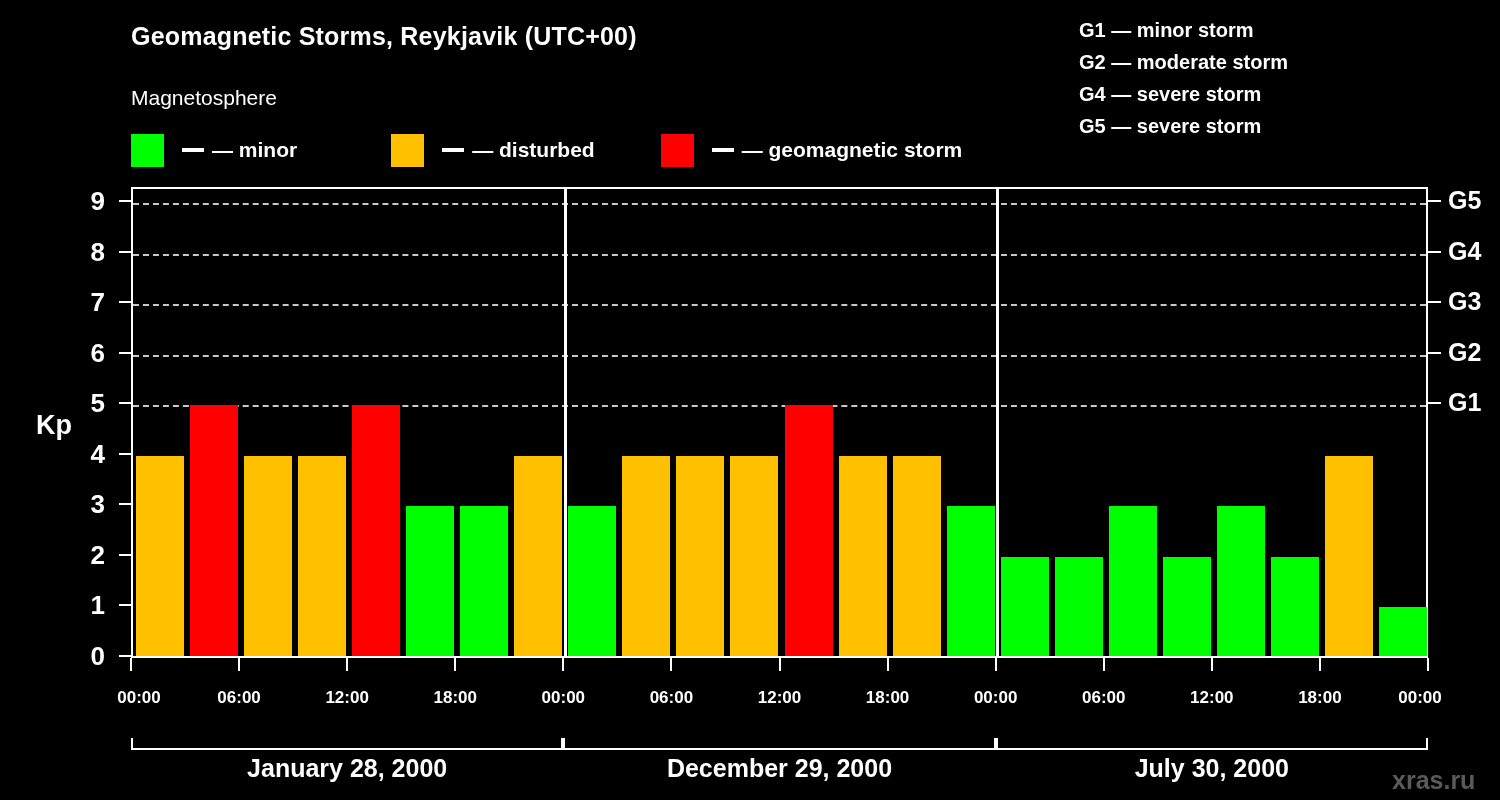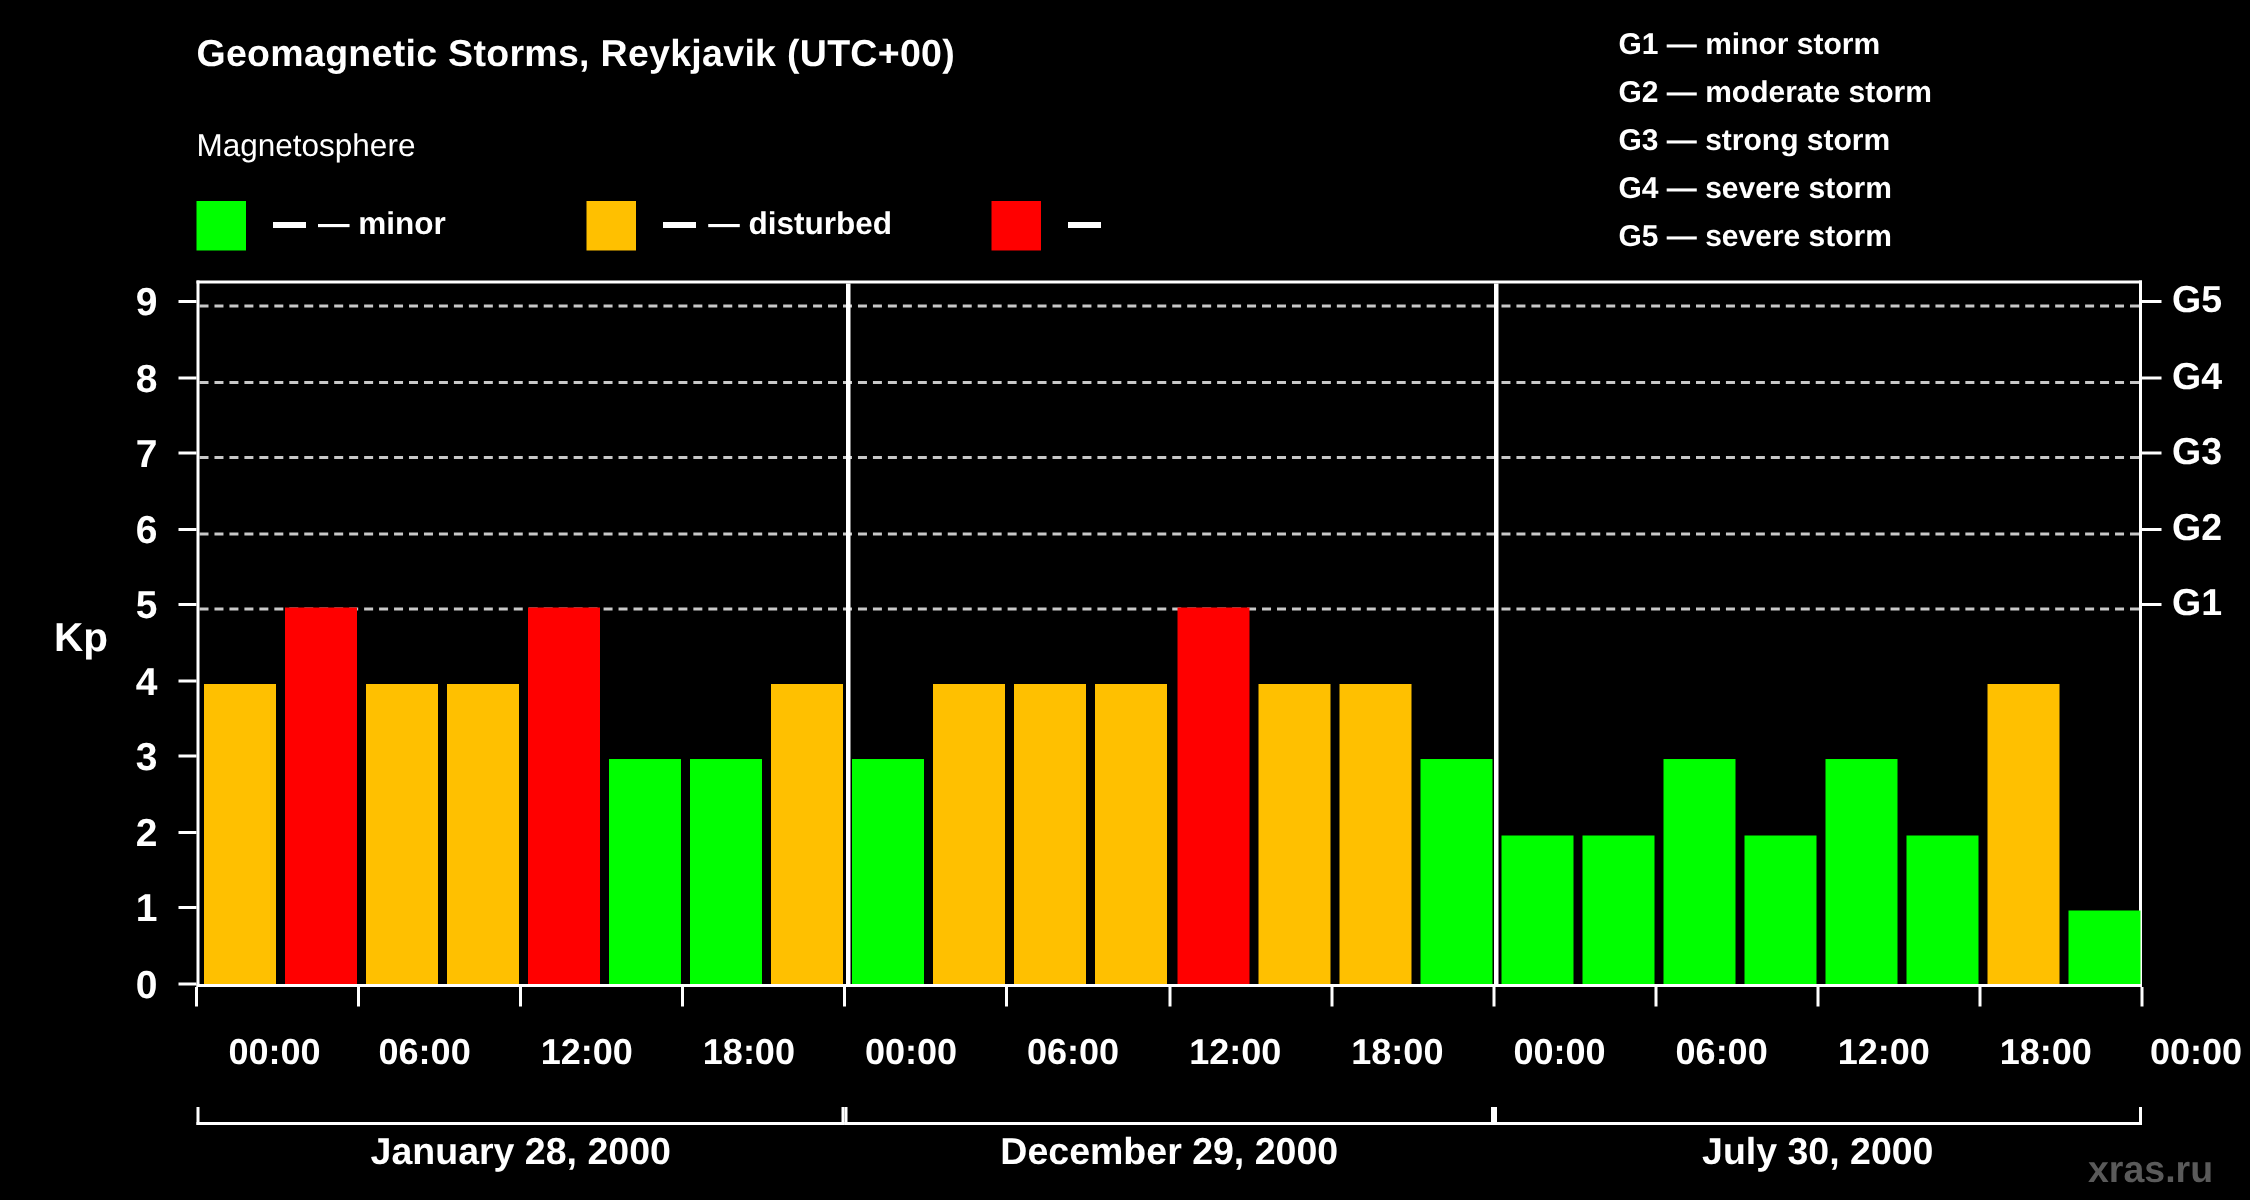--- a/index.html
+++ b/index.html
@@ -181,26 +181,25 @@
   .xtick-mark {
     position: absolute;
     top: 658px;
     width: 2px;
     height: 13px;
     background: #ffffff;
   }
   .xtick-label {
     position: absolute;
     top: 688px;
-    font-size: 24px;
+    font-size: 17px;
     font-weight: bold;
     text-align: center;
     white-space: nowrap;
     transform: translateX(-50%);
-    margin-left: 44px;
   }
 
   
   .day-bracket {
     position: absolute;
     top: 738px;
     height: 12px;
     border: 2px solid #ffffff;
     border-top: none;
     box-sizing: border-box;
@@ -242,27 +241,27 @@
     <span class="legend-gap-1"></span>
     <div class="legend-item">
       <span class="legend-swatch" style="background:#FFC000"></span>
       <span class="legend-dash"></span>
       <span class="legend-label">— disturbed</span>
     </div>
     <span class="legend-gap-2"></span>
     <div class="legend-item">
       <span class="legend-swatch" style="background:#FF0000"></span>
       <span class="legend-dash"></span>
+      <span class="legend-label">— geomagnetic storm</span>
     </div>
   </div>
 
   <div class="gscale">
     <div class="gscale-line">G1 — minor storm</div>
     <div class="gscale-line">G2 — moderate storm</div>
-    <div class="gscale-line">G3 — strong storm</div>
     <div class="gscale-line">G4 — severe storm</div>
     <div class="gscale-line">G5 — severe storm</div>
   </div>
 
   <div class="axis-title">Kp</div>
 
   <div class="plot">
     <div class="plot-inner" id="plot-inner">
         <div class="gridline" style="top: 216.222px;"></div>
         <div class="gridline" style="top: 165.667px;"></div>

